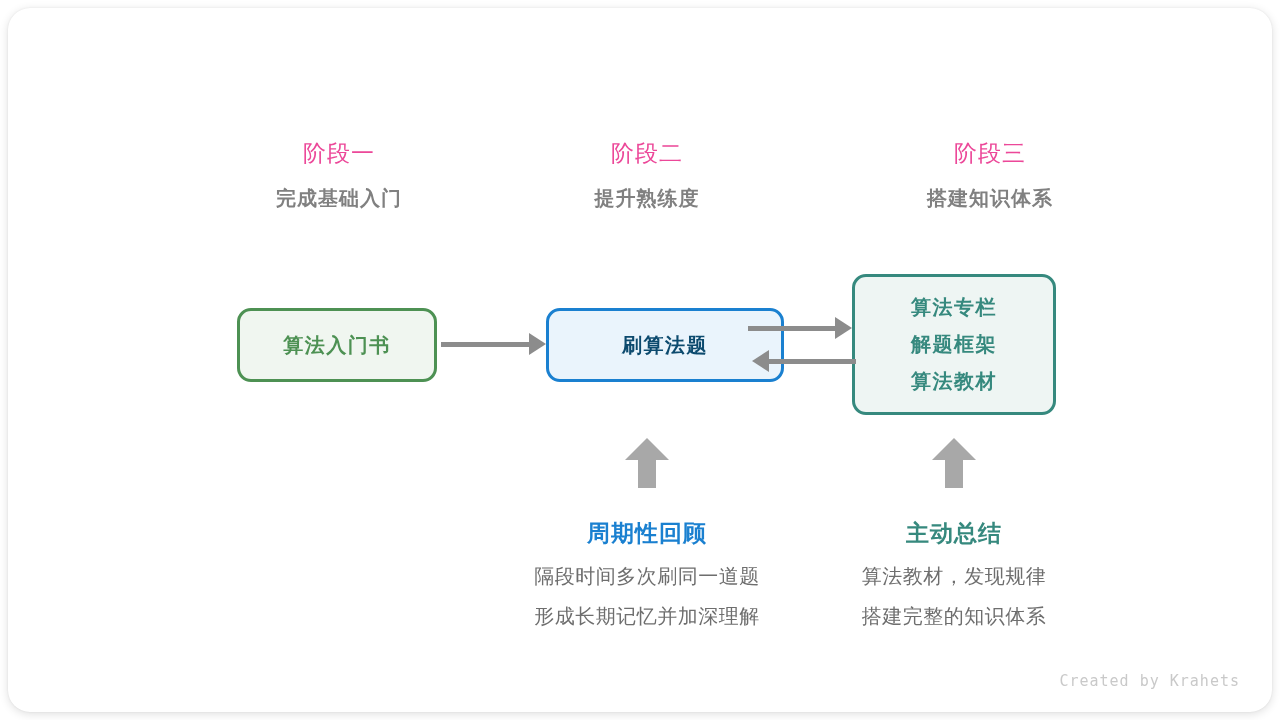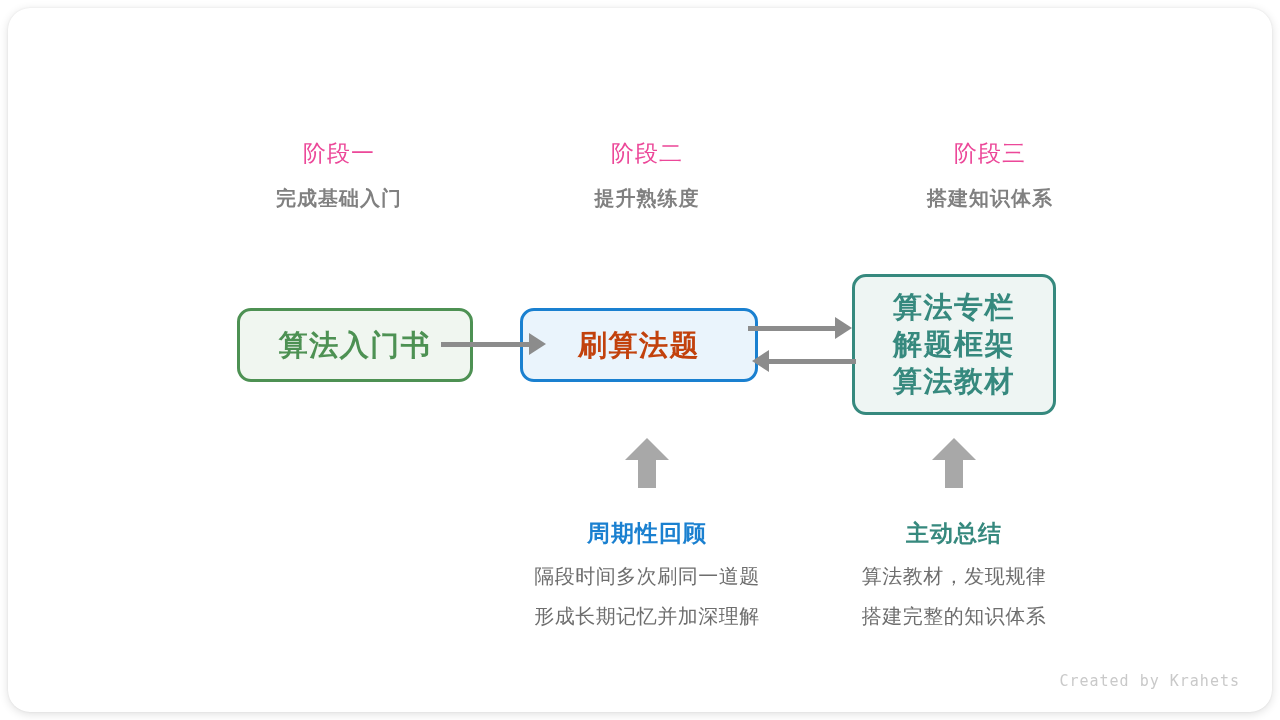--- a/index.html
+++ b/index.html
@@ -48,21 +48,21 @@
     position: absolute;
     box-sizing: border-box;
     border-radius: 14px;
     border-width: 3px;
     border-style: solid;
     display: flex;
     flex-direction: column;
     align-items: center;
     justify-content: center;
     font-weight: bold;
-    font-size: 29px;
+    font-size: 20px;
     letter-spacing: 1.5px;
   }
   .node .line {
     line-height: 37px;
     white-space: nowrap;
   }
   .arrow-h {
     position: absolute;
     height: 5px;
     background: #8c8c8c;
@@ -131,25 +131,25 @@
   </div>
   <div class="stage-header" style="left:509px; top:130px;">
     <div class="stage-sub">阶段二</div>
     <div class="stage-title">提升熟练度</div>
   </div>
   <div class="stage-header" style="left:852px; top:130px;">
     <div class="stage-sub">阶段三</div>
     <div class="stage-title">搭建知识体系</div>
   </div>
 
-  <div class="node" style="left:229px; top:300px; width:236px; height:74px; border-color:#4d9153; background:#f0f6f0; color:#4d9153;">
+  <div class="node" style="left:229px; top:300px; width:200px; height:74px; border-color:#4d9153; background:#f0f6f0; color:#4d9153;">
     <div class="line">算法入门书</div>
   </div>
 
-  <div class="node" style="left:512px; top:300px; width:238px; height:74px; border-color:#1a80d0; background:#eaf4fc; color:#c2410c;">
+  <div class="node" style="left:538px; top:300px; width:238px; height:74px; border-color:#1a80d0; background:#eaf4fc; color:#0c4a6e;">
     <div class="line">刷算法题</div>
   </div>
 
   <div class="node" style="left:844px; top:266px; width:204px; height:141px; border-color:#36897e; background:#eef5f3; color:#36897e;">
     <div class="line">算法专栏</div>
     <div class="line">解题框架</div>
     <div class="line">算法教材</div>
   </div>
 
   <div class="arrow-h" style="left:433px; top:334px; width:88px;"></div>

